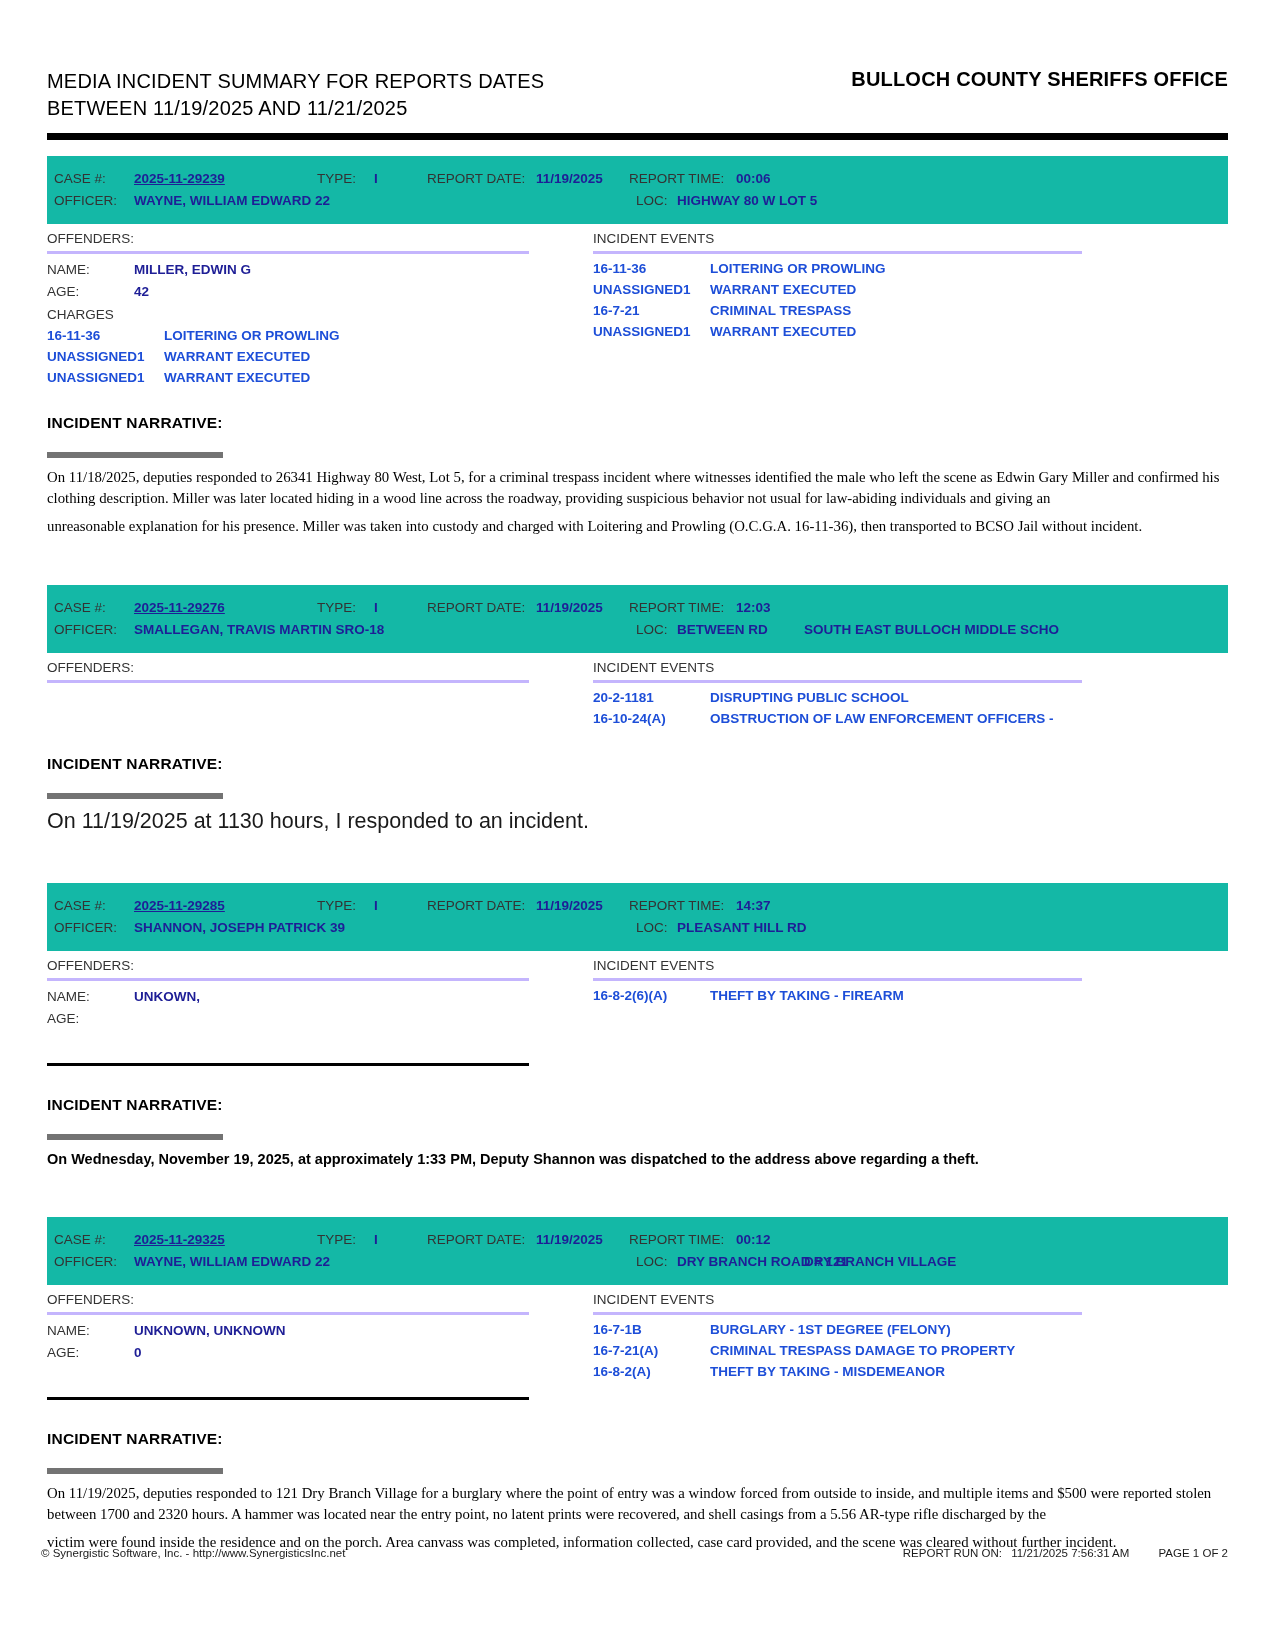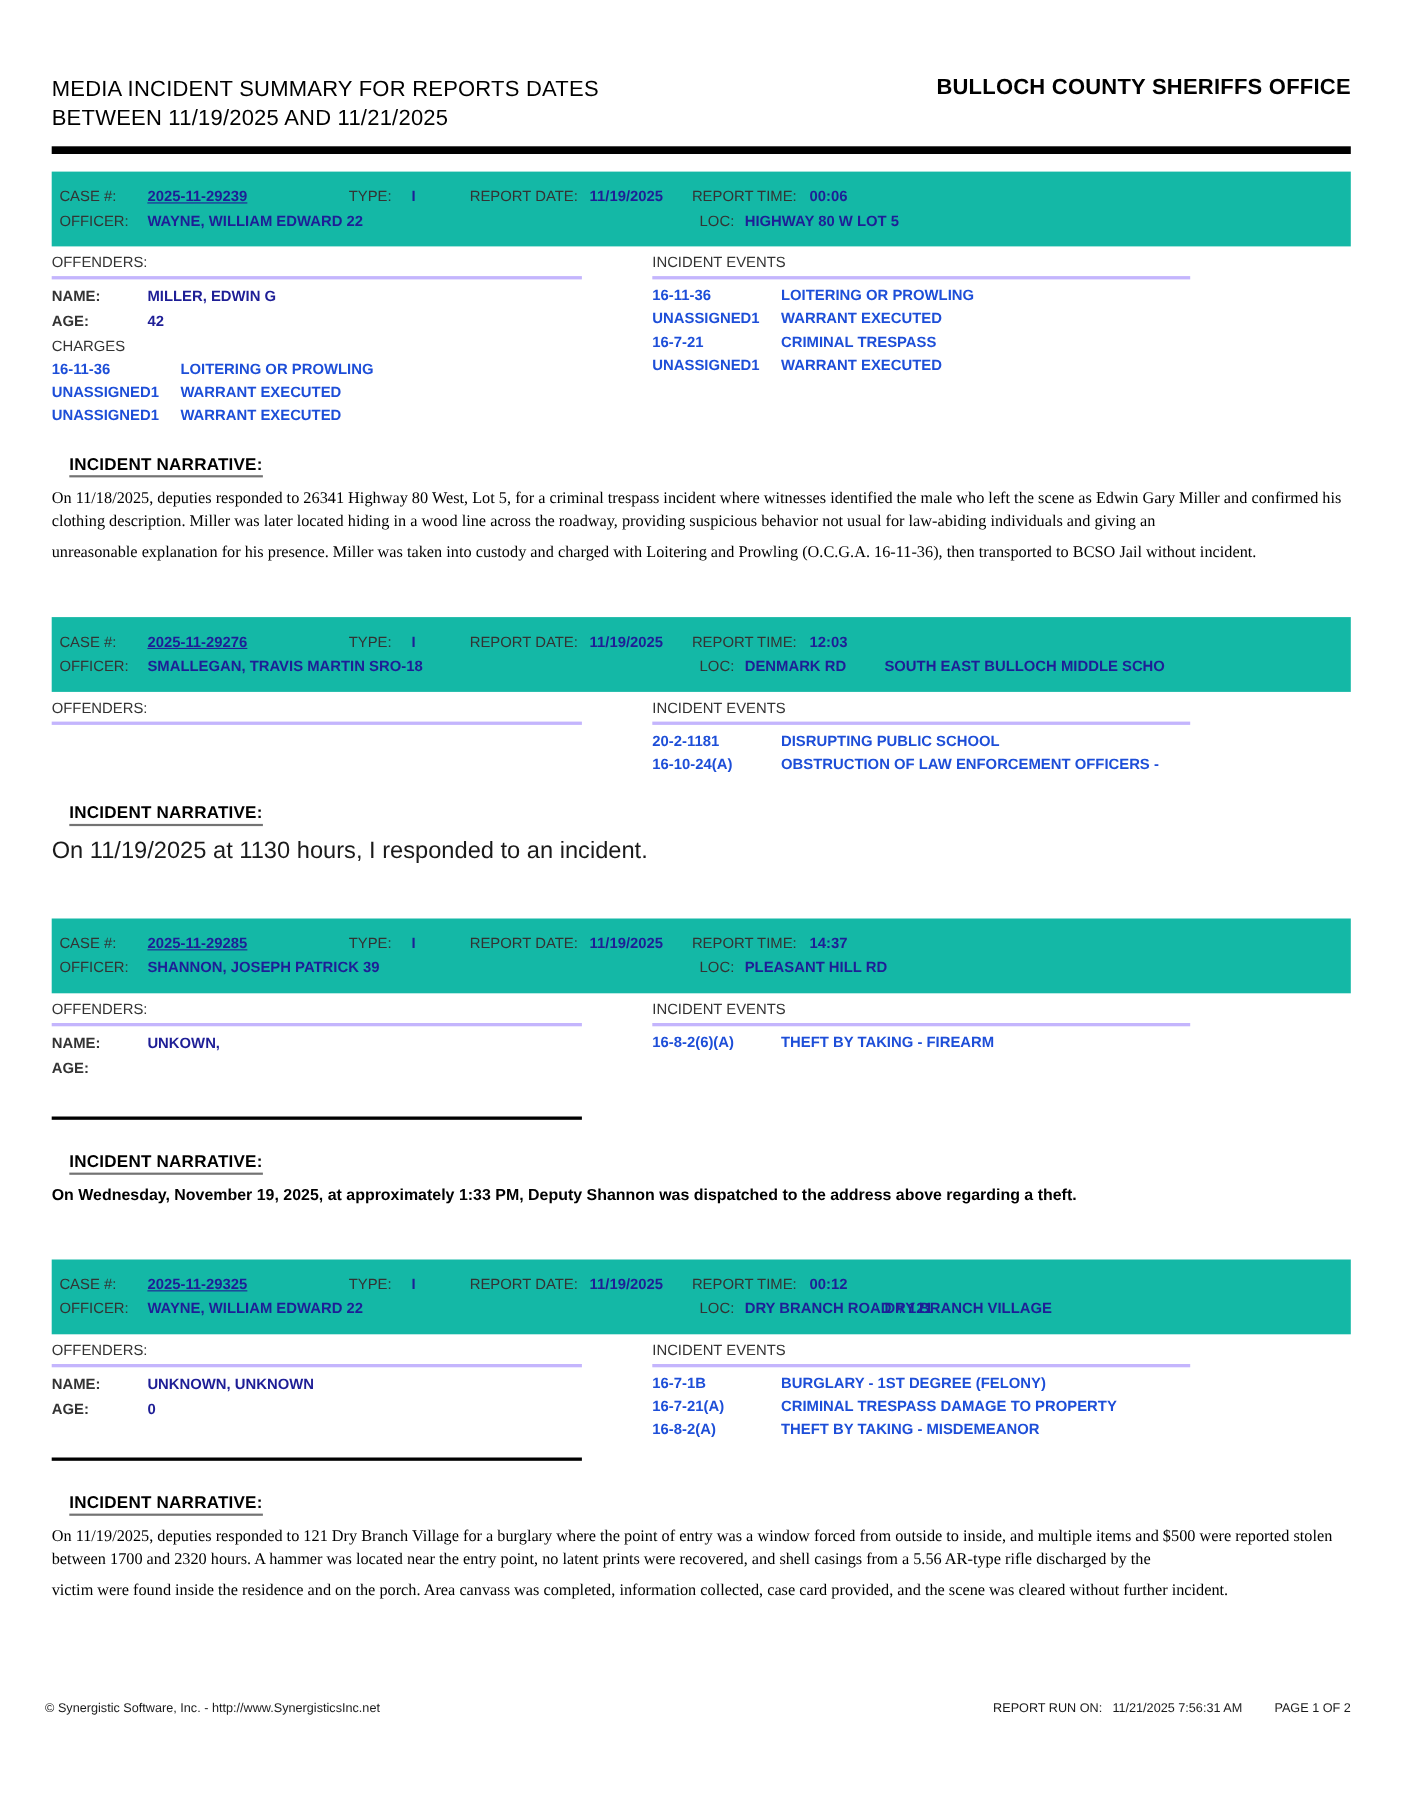--- a/index.html
+++ b/index.html
@@ -22,28 +22,28 @@
   .val{color:#1e1e96;font-weight:bold;white-space:nowrap;}
   .c-lbl{width:80px}.c-val{width:183px}.t-lbl{width:57px}.t-val{width:53px}
   .rd-lbl{width:109px}.rd-val{width:93px}.rt-lbl{width:107px}
   .o-lbl{width:80px}.o-val{width:502px}.loc-lbl{width:41px}.loc-val{width:127px}
   .case-link{text-decoration:underline;cursor:pointer;}
   .cols{display:flex;margin-top:7px;}
   .col-left{width:482px;margin-right:64px;flex:none;}
   .col-right{width:489px;flex:none;}
   .col-head{font-size:13.5px;color:#333;padding-bottom:5px;border-bottom:3px solid #c4b5fd;}
   .kv{display:flex;font-size:13.5px;margin-top:9px;line-height:13px;}
-  .kv .k{width:87px;color:#333;flex:none;font-weight:bold;}
+  .kv .k{width:87px;color:#333;flex:none;}
   .kv .v{color:#1e1e96;font-weight:bold;}
   .charges-label{font-size:13.5px;color:#333;margin-top:10px;line-height:13px;}
   .code-row{display:flex;font-size:13.5px;margin-top:8px;line-height:13px;color:#1d4ed8;font-weight:bold;}
   .code-row .code{width:117px;flex:none;}
   .off-bottom{border-bottom:3px solid #000;margin-top:38px;}
   .narr{margin-top:30px;}
-  .narr-head{display:inline-block;font-size:15.5px;font-weight:bold;letter-spacing:.2px;border-bottom:2px solid #737373;padding-bottom:0;margin-left:16px;}
+  .narr-head{display:inline-block;font-size:15.5px;font-weight:bold;letter-spacing:.2px;border-bottom:6px solid #737373;padding-bottom:20px;}
   .narr-body{margin-top:9px;}
   .narr-body p{margin:0 0 7px 0;}
   .narr-serif p{font-family:"Liberation Serif", serif;font-size:14.8px;line-height:21px;}
   .narr-large p{font-size:21.5px;line-height:27px;color:#1a1a1a;}
   .narr-bold p{font-size:14.5px;font-weight:bold;line-height:20px;}
   
   .doc-footer{position:absolute;left:41px;right:47px;top:1547px;display:flex;justify-content:space-between;font-size:11.5px;color:#1a1a1a;}
   .footer-right span{margin-left:6px;}
   .footer-page{margin-left:26px !important;}
 </style>
@@ -149,21 +149,21 @@
         <span class="val t-val">I</span>
         <span class="lbl rd-lbl">REPORT DATE:</span>
         <span class="val rd-val">11/19/2025</span>
         <span class="lbl rt-lbl">REPORT TIME:</span>
         <span class="val">12:03</span>
       </div>
       <div class="hrow">
         <span class="lbl o-lbl">OFFICER:</span>
         <span class="val o-val">SMALLEGAN, TRAVIS MARTIN SRO-18</span>
         <span class="lbl loc-lbl">LOC:</span>
-        <span class="val loc-val">DENMARK RD</span>
+        <span class="val loc-val">BETWEEN RD</span>
         <span class="val">SOUTH EAST BULLOCH MIDDLE SCHO</span>
       </div>
     </div>
     <div class="cols">
       <div class="col-left">
         <div class="col-head">OFFENDERS:</div>
         <div></div>
       </div>
       <div class="col-right">
         <div class="col-head">INCIDENT EVENTS</div>

